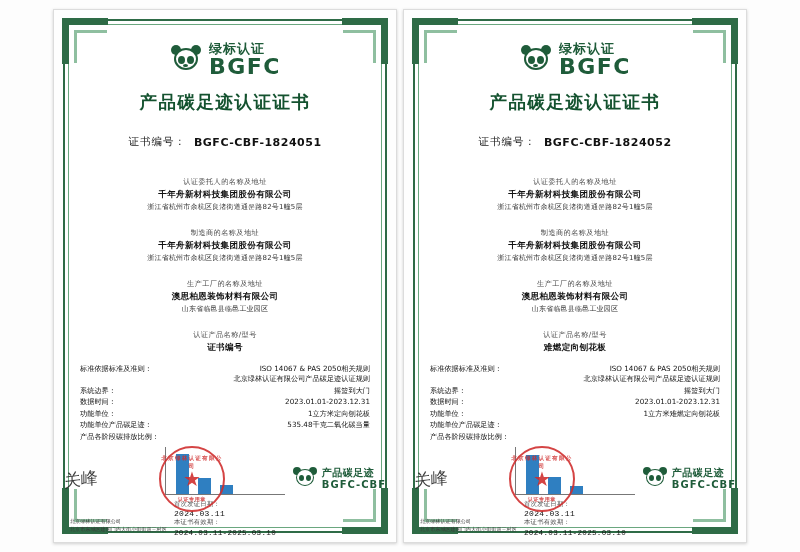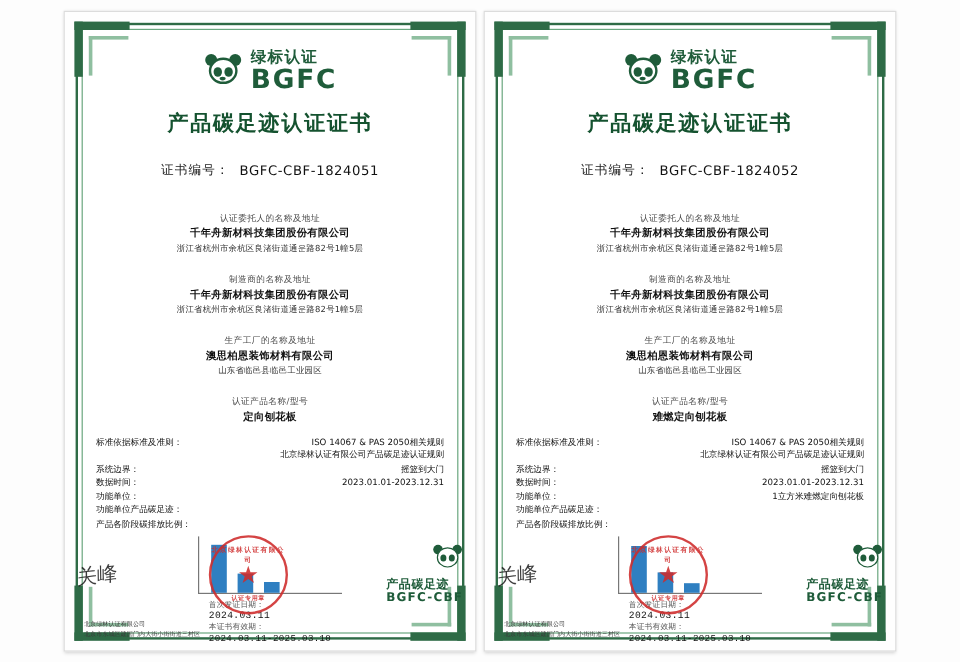--- a/index.html
+++ b/index.html
@@ -155,21 +155,21 @@
     align-items: flex-end;
     gap: 8px;
   }
   .certno-label {
     font-size: 10.5px;
     color: #222;
     letter-spacing: 1px;
   }
   .certno-value {
     font-size: 11px;
-    font-weight: normal;
+    font-weight: bold;
     color: #111;
     letter-spacing: .5px;
   }
 
   
   .info {
     margin-top: 12px;
     width: 100%;
     text-align: center;
   }
@@ -319,23 +319,22 @@
     text-align: center;
     font-size: 5.6px;
     color: #cf2b2b;
     letter-spacing: 1.2px;
     font-weight: bold;
   }
   .stamp .arc-top { top: 7px; }
   .stamp .arc-bottom { bottom: 8px; font-size: 5px; letter-spacing: .6px; }
   .mark {
     display: flex;
-    align-items: flex-end;
+    align-items: flex-start;
     gap: 4px;
-    flex-direction: column;
   }
   .mark .panda-sm {
     width: 26px; height: 24px;
     position: relative;
   }
   .mark .panda-sm .head {
     position: absolute; left: 4px; top: 2px;
     width: 18px; height: 17px;
     background: #fff; border: 1.6px solid #1f5c3a; border-radius: 50%;
   }
@@ -406,44 +405,46 @@
 
         <div class="kv-label">制造商的名称及地址</div>
         <div class="kv-value">千年舟新材科技集团股份有限公司</div>
         <div class="kv-sub">浙江省杭州市余杭区良渚街道通운路82号1幢5层</div>
 
         <div class="kv-label">生产工厂的名称及地址</div>
         <div class="kv-value">澳思柏恩装饰材料有限公司</div>
         <div class="kv-sub">山东省临邑县临邑工业园区</div>
 
         <div class="kv-label">认证产品名称/型号</div>
-        <div class="kv-value">定向刨花板</div>
+        <div class="kv-value">证书编号</div>
       </div>
 
       <div class="details">
         <div class="drow">
           <span class="dlabel">标准依据标准及准则：</span>
           <span class="dval">
             <span>ISO 14067 &amp; PAS 2050相关规则</span>
             <span class="l2">北京绿林认证有限公司产品碳足迹认证规则</span>
           </span>
         </div>
         <div class="drow">
           <span class="dlabel">系统边界：</span>
           <span class="dval">摇篮到大门</span>
         </div>
         <div class="drow">
           <span class="dlabel">数据时间：</span>
           <span class="dval">2023.01.01-2023.12.31</span>
         </div>
         <div class="drow">
           <span class="dlabel">功能单位：</span>
+          <span class="dval">1立方米定向刨花板</span>
         </div>
         <div class="drow">
           <span class="dlabel">功能单位产品碳足迹：</span>
+          <span class="dval">535.48千克二氧化碳当量</span>
         </div>
         <div class="drow">
           <span class="dlabel">产品各阶段碳排放比例：</span>
           <span class="dval"></span>
         </div>
       </div>
 
       <div class="chart-wrap">
         <div class="chart">
           <div class="bar" style="height:86%"></div>

